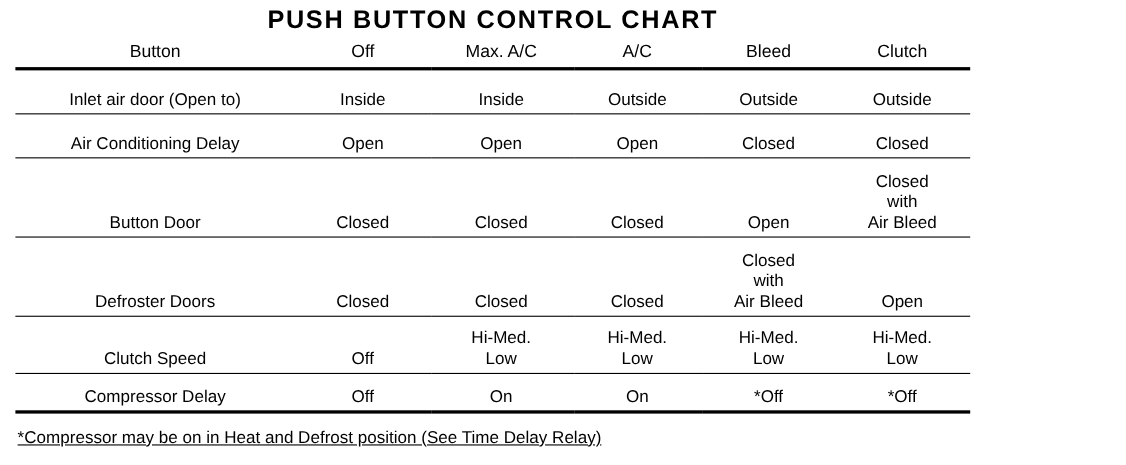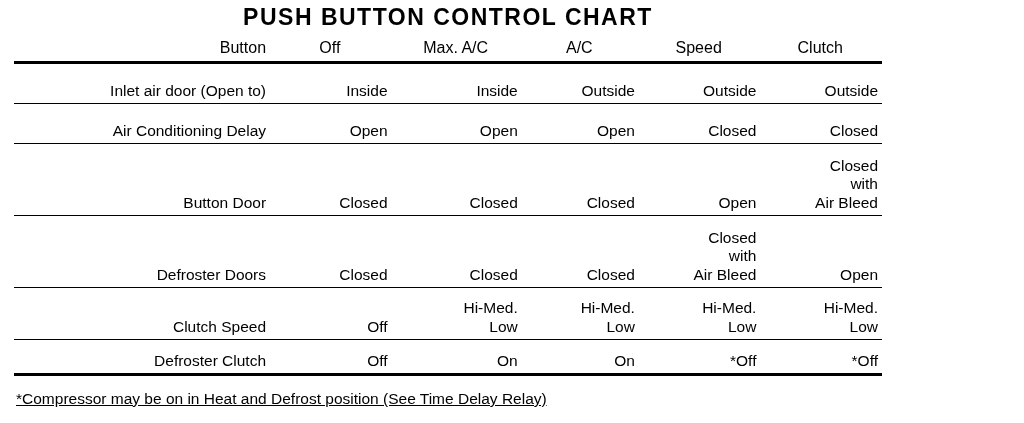--- a/index.html
+++ b/index.html
@@ -38,31 +38,31 @@
   table.chart col.c0 { width: 29.5%; }
   table.chart col.c1 { width: 14.0%; }
   table.chart col.c2 { width: 15.0%; }
   table.chart col.c3 { width: 13.5%; }
   table.chart col.c4 { width: 14.0%; }
   table.chart col.c5 { width: 14.0%; }
 
   table.chart th, table.chart td {
     vertical-align: bottom;
     padding: 2px 4px 3px 2px;
-    text-align: right;
+    text-align: center;
     font-weight: normal;
     line-height: 1.18;
   }
   thead th {
     font-weight: bold;
     font-size: 16px;
     padding-bottom: 4px;
   }
   thead th.hdr-label {
-    text-align: right;
+    text-align: center;
   }
   thead th.hdr-col {
     text-align: center;
   }
   thead tr {
     border-bottom: 3px solid #000;
   }
   tbody tr {
     border-bottom: 1.5px solid #000;
   }
@@ -107,21 +107,21 @@
         <col class="c3">
         <col class="c4">
         <col class="c5">
     </colgroup>
     <thead>
       <tr>
         <th class="hdr-label">Button</th>
         <th class="hdr-col">Off</th>
         <th class="hdr-col">Max. A/C</th>
         <th class="hdr-col">A/C</th>
-        <th class="hdr-col">Speed</th>
+        <th class="hdr-col">Bleed</th>
         <th class="hdr-col">Clutch</th>
       </tr>
     </thead>
     <tbody>
 
       <tr class="row-short">
         <td class="label-cell">Inlet air door (Open to)</td>
         <td class="val">Inside</td>
         <td class="val">Inside</td>
         <td class="val">Outside</td>
@@ -179,21 +179,21 @@
             <span>Hi-Med.</span>
             <span>Low</span>
           </td>
         <td class="val multi-line">
             <span>Hi-Med.</span>
             <span>Low</span>
           </td>
       </tr>
 
       <tr class="row-xshort">
-        <td class="label-cell">Defroster Clutch</td>
+        <td class="label-cell">Compressor Delay</td>
         <td class="val">Off</td>
         <td class="val">On</td>
         <td class="val">On</td>
         <td class="val">*Off</td>
         <td class="val">*Off</td>
       </tr>
 
     </tbody>
   </table>
 

